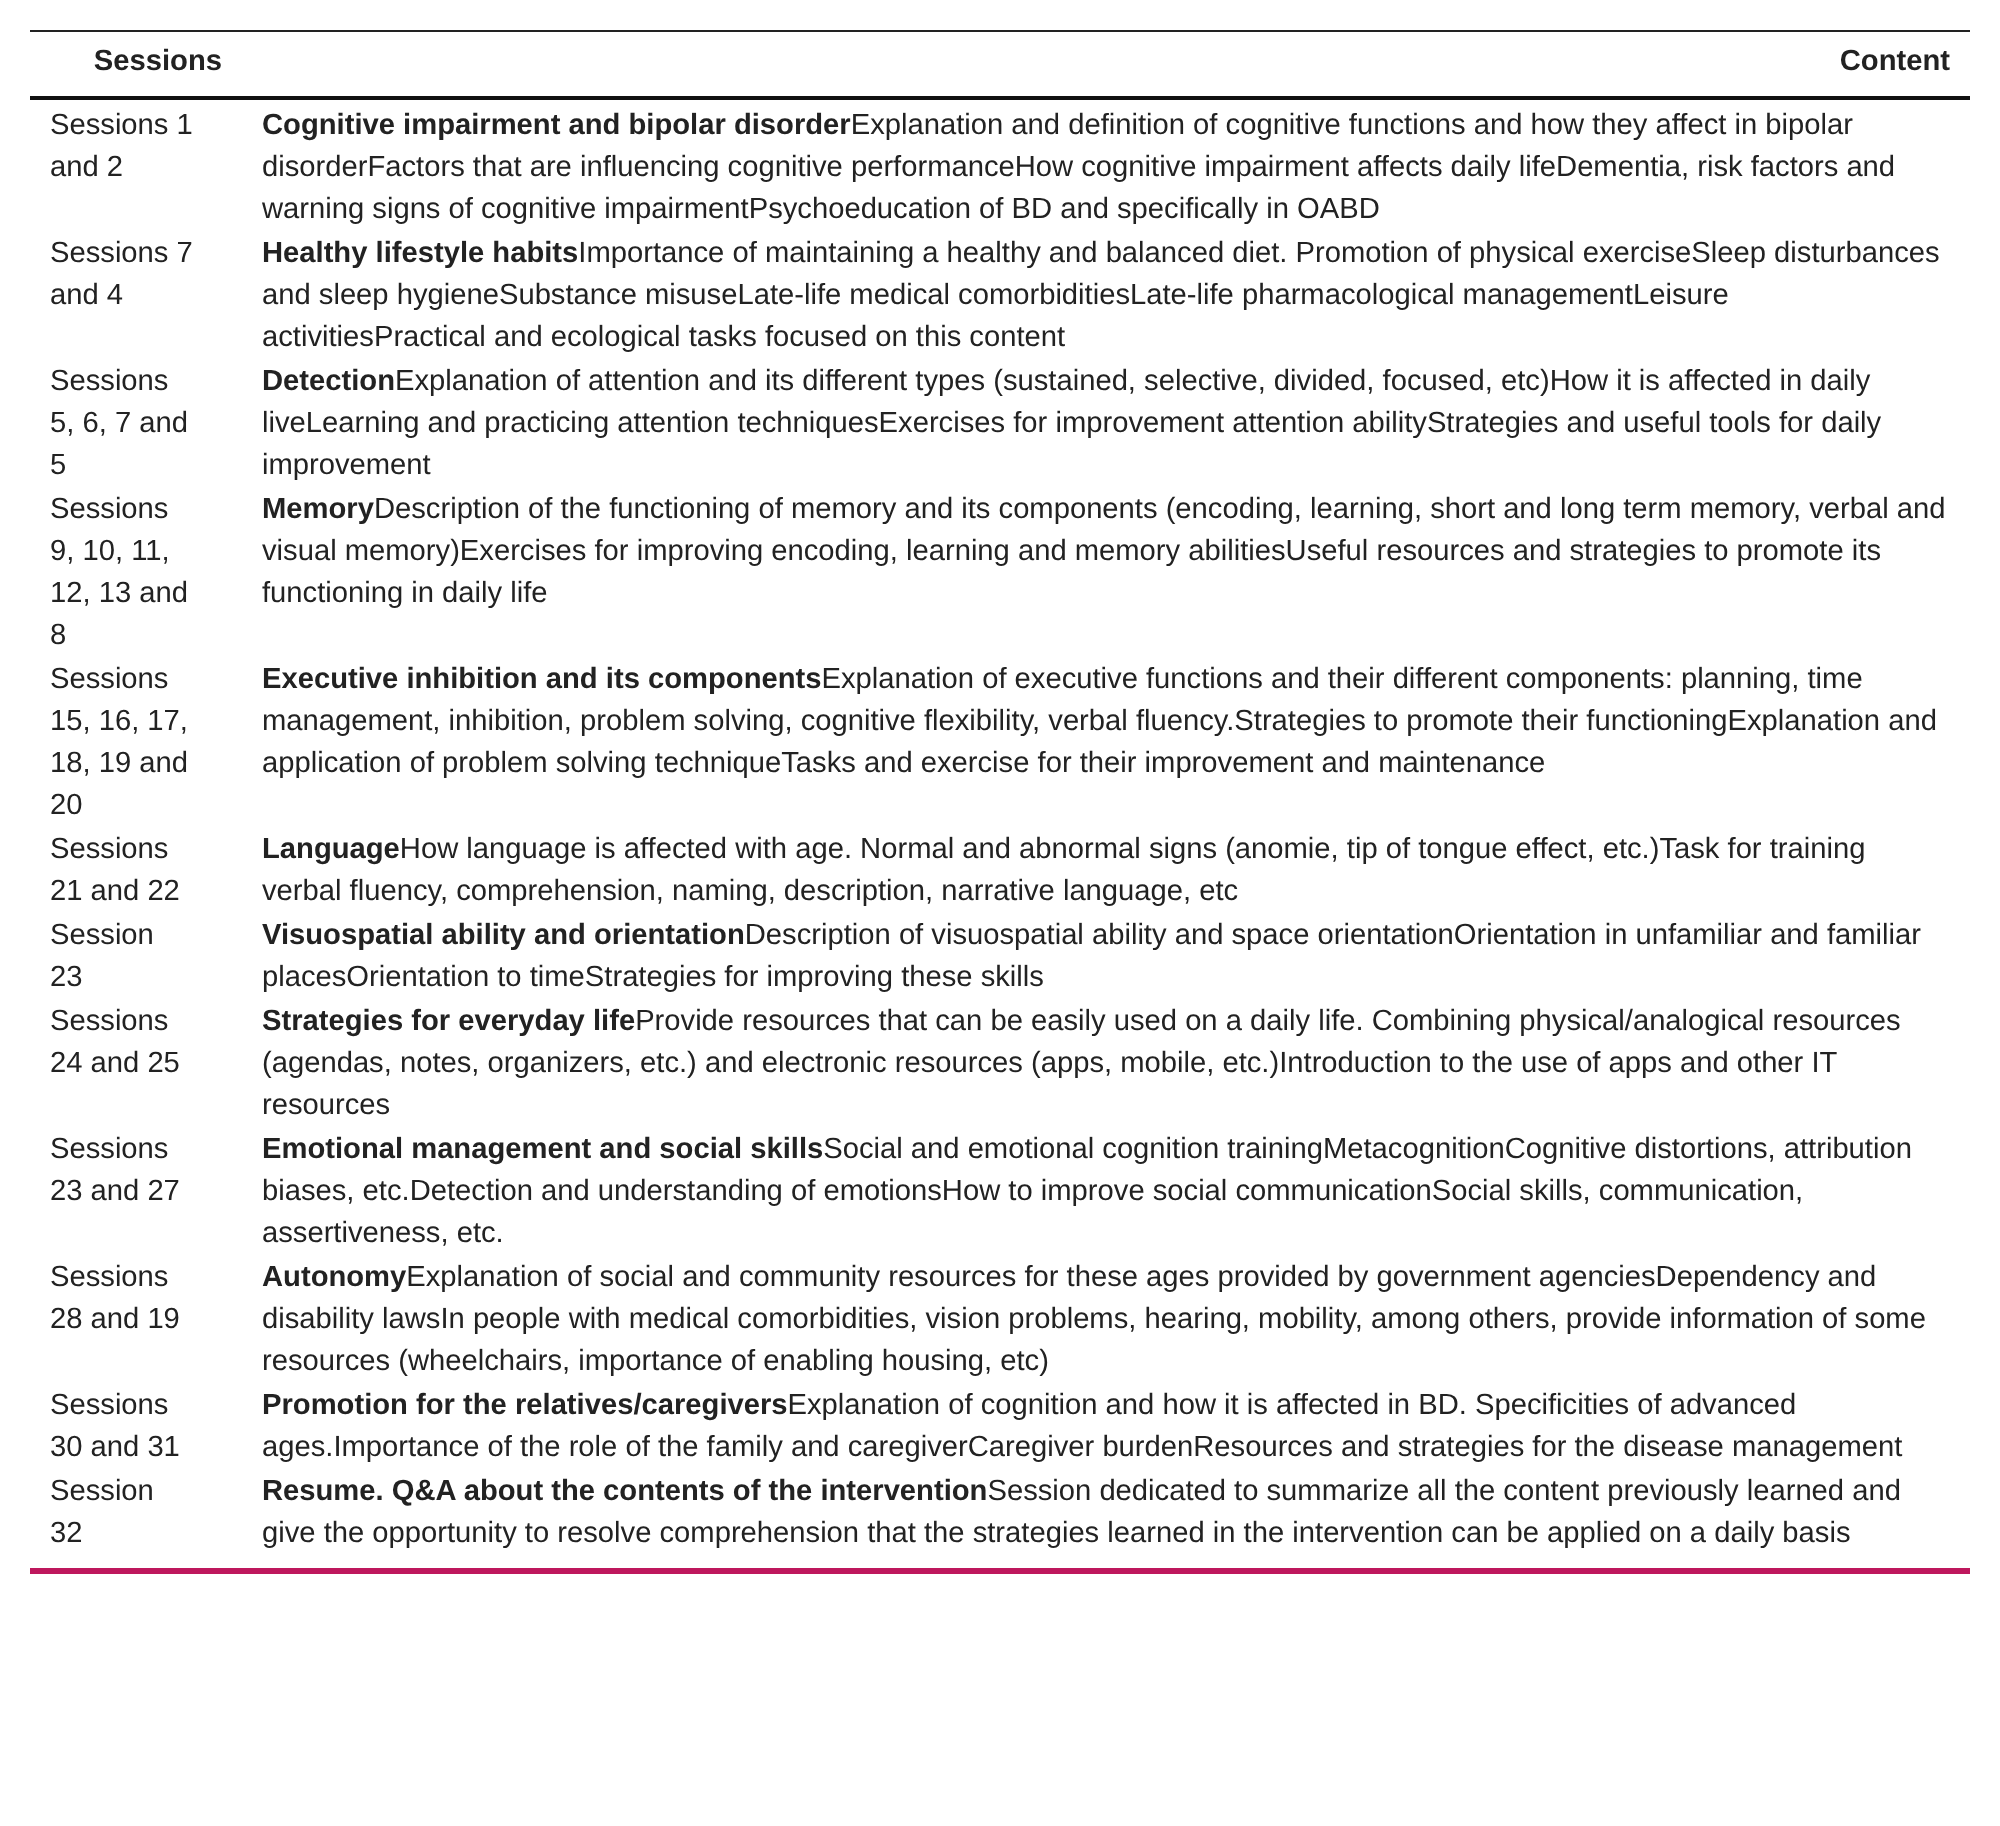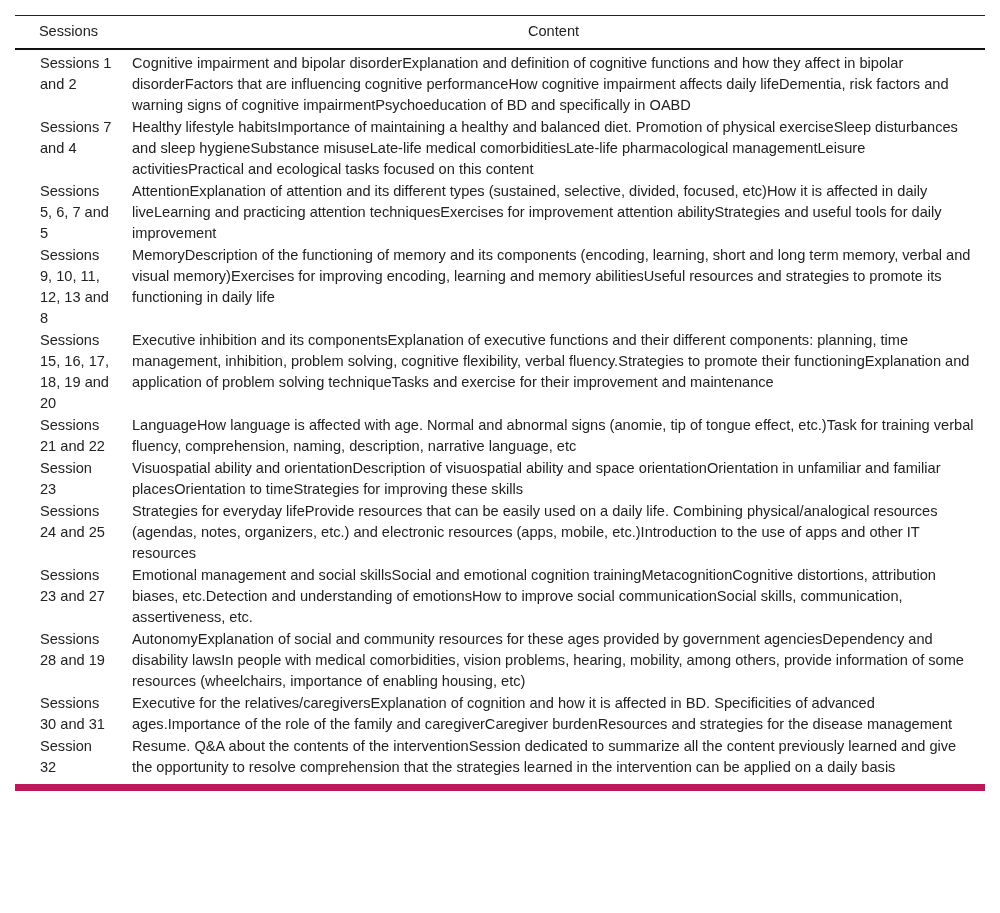--- a/index.html
+++ b/index.html
@@ -1,28 +1,28 @@
 <!DOCTYPE html>
 <html><head>
   <meta charset="utf-8">
   <style>
     html, body { margin: 0; padding: 0; background: #ffffff; }
     body { width: 1000px; height: 913px; position: relative; overflow: hidden; font-family: "Liberation Sans", sans-serif; color: #222; }
     .wrap { position: absolute; left: 15px; top: 15px; width: 970px; }
     table { border-collapse: collapse; width: 970px; font-size: 14.6px; line-height: 21px; }
     thead tr { border-top: 1px solid #222; border-bottom: 2px solid #111; }
-    th { font-weight: normal; text-align: center; padding: 5px 10px 6px 10px; vertical-align: top; }
+    th { font-weight: bold; text-align: right; padding: 5px 10px 6px 10px; vertical-align: top; }
     td { vertical-align: top; padding: 1px 10px 0px 10px; }
-    tbody tr.last { border-bottom: 7px solid #be185d; }
+    tbody tr.last { border-bottom: 3px solid #be185d; }
     tbody tr.last td { padding-bottom: 6px; }
     tbody tr.first td { padding-top: 3px; }
     .c1 { width: 86px; }
     td.c1 { white-space: normal; }
-    .sess { display: block; width: 72px; margin-left: 15px; }
-    b { font-weight: normal; }
+    .sess { display: block; width: 72px; }
+    b { font-weight: bold; }
   </style>
 </head>
 <body>
 
 <div class="wrap">
   <table>
     <thead>
       <tr>
         <th class="c1">Sessions</th>
         <th>Content</th>
@@ -38,21 +38,21 @@
       <tr>
         <td class="c1">
             <span class="sess">Sessions 7 and 4</span>
           </td>
         <td><b>Healthy lifestyle habits</b><span>Importance of maintaining a healthy and balanced diet. Promotion of physical exerciseSleep disturbances and sleep hygieneSubstance misuseLate-life medical comorbiditiesLate-life pharmacological managementLeisure activitiesPractical and ecological tasks focused on this content</span></td>
       </tr>
       <tr>
         <td class="c1">
             <span class="sess">Sessions 5, 6, 7 and 5</span>
           </td>
-        <td><b>Attention</b><span>Explanation of attention and its different types (sustained, selective, divided, focused, etc)How it is affected in daily liveLearning and practicing attention techniquesExercises for improvement attention abilityStrategies and useful tools for daily improvement</span></td>
+        <td><b>Detection</b><span>Explanation of attention and its different types (sustained, selective, divided, focused, etc)How it is affected in daily liveLearning and practicing attention techniquesExercises for improvement attention abilityStrategies and useful tools for daily improvement</span></td>
       </tr>
       <tr>
         <td class="c1">
             <span class="sess">Sessions 9, 10, 11, 12, 13 and 8</span>
           </td>
         <td><b>Memory</b><span>Description of the functioning of memory and its components (encoding, learning, short and long term memory, verbal and visual memory)Exercises for improving encoding, learning and memory abilitiesUseful resources and strategies to promote its functioning in daily life</span></td>
       </tr>
       <tr>
         <td class="c1">
             <span class="sess">Sessions 15, 16, 17, 18, 19 and 20</span>
@@ -86,21 +86,21 @@
       <tr>
         <td class="c1">
             <span class="sess">Sessions 28 and 19</span>
           </td>
         <td><b>Autonomy</b><span>Explanation of social and community resources for these ages provided by government agenciesDependency and disability lawsIn people with medical comorbidities, vision problems, hearing, mobility, among others, provide information of some resources (wheelchairs, importance of enabling housing, etc)</span></td>
       </tr>
       <tr>
         <td class="c1">
             <span class="sess">Sessions 30 and 31</span>
           </td>
-        <td><b>Executive for the relatives/caregivers</b><span>Explanation of cognition and how it is affected in BD. Specificities of advanced ages.Importance of the role of the family and caregiverCaregiver burdenResources and strategies for the disease management</span></td>
+        <td><b>Promotion for the relatives/caregivers</b><span>Explanation of cognition and how it is affected in BD. Specificities of advanced ages.Importance of the role of the family and caregiverCaregiver burdenResources and strategies for the disease management</span></td>
       </tr>
       <tr class="last">
         <td class="c1">
             <span class="sess">Session 32</span>
           </td>
         <td><b>Resume. Q&amp;A about the contents of the intervention</b><span>Session dedicated to summarize all the content previously learned and give the opportunity to resolve comprehension that the strategies learned in the intervention can be applied on a daily basis</span></td>
       </tr>
     </tbody>
   </table>
 </div>

